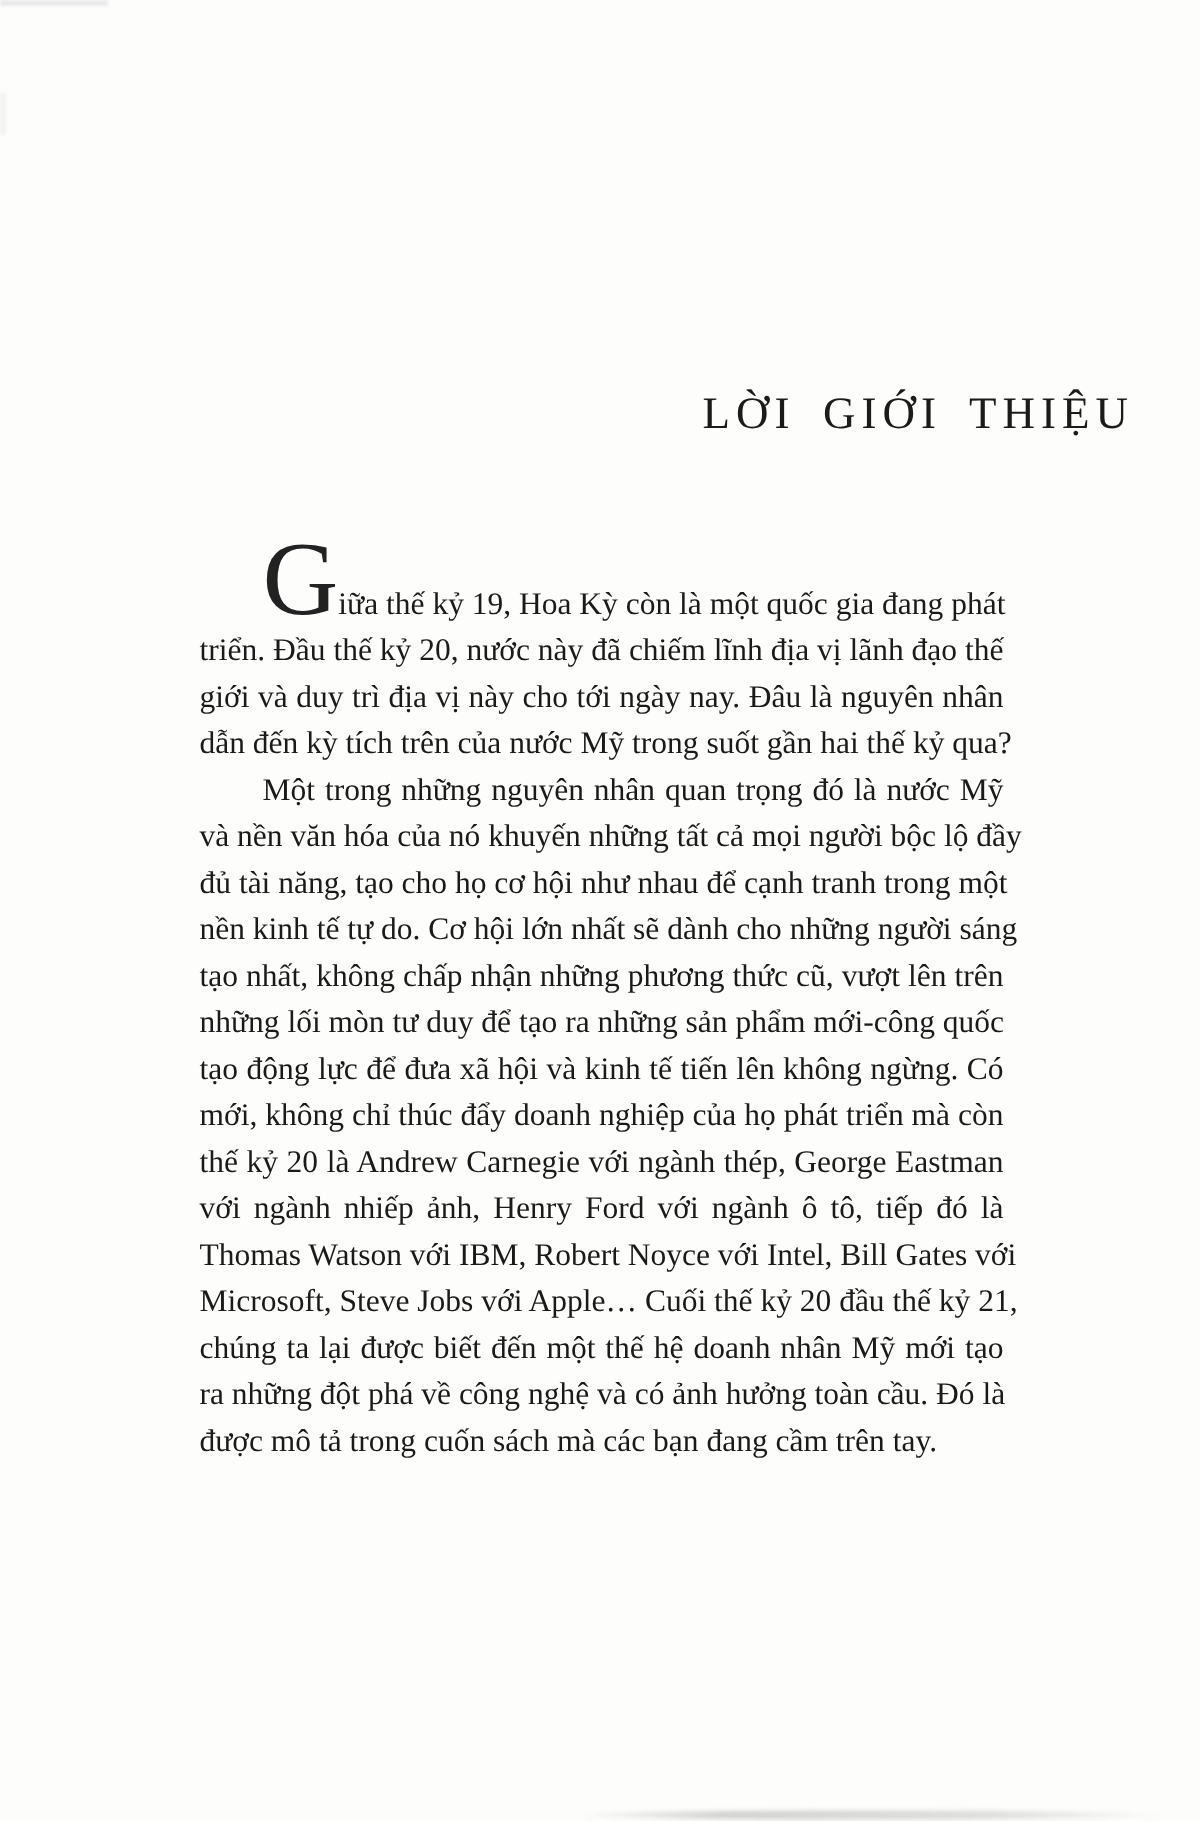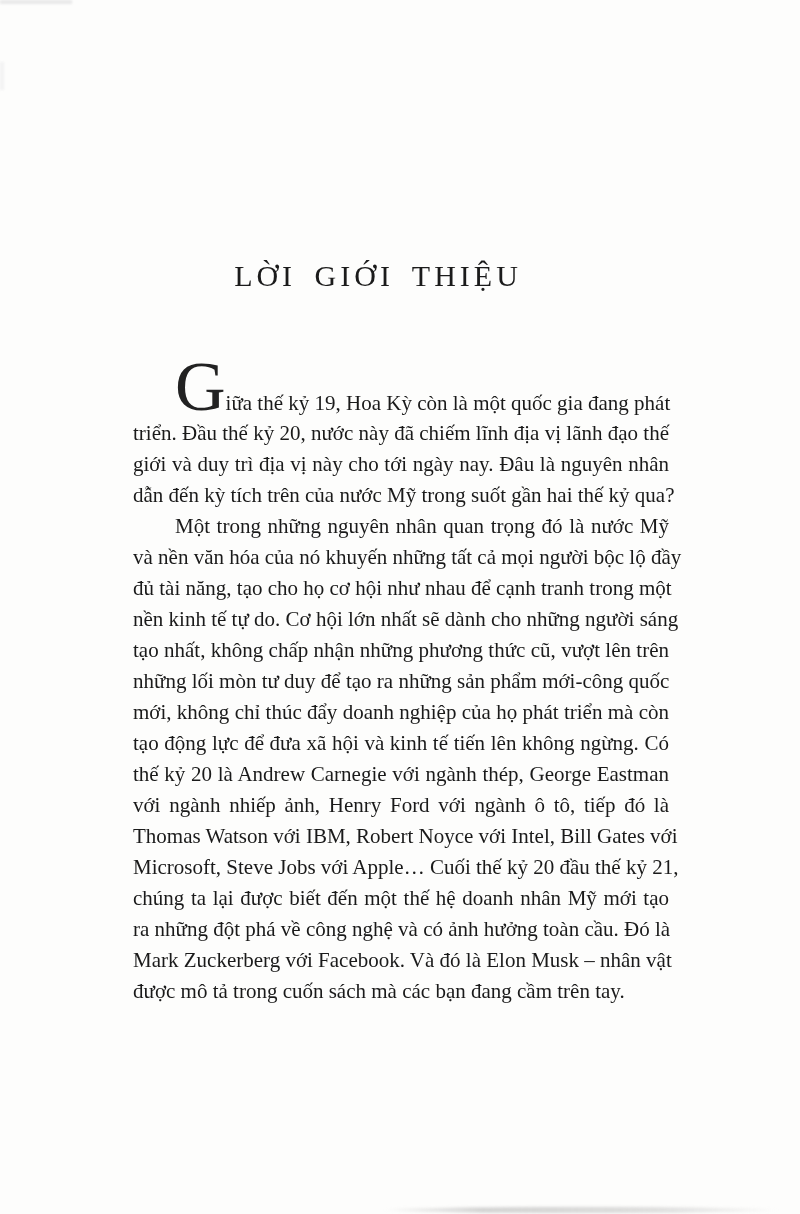--- a/index.html
+++ b/index.html
@@ -14,21 +14,21 @@
     background: #fdfdfc;
     overflow: hidden;
     font-family: "Liberation Serif", "DejaVu Serif", serif;
     color: #1a1a1a;
   }
   .chapter-title {
     position: absolute;
     top: 261px;
     left: 0;
     width: 756px;
-    text-align: center;
+    text-align: right;
     font-size: 30px;
     line-height: 1;
     letter-spacing: 4px;
     word-spacing: 7px;
     color: #1b1b1b;
     white-space: nowrap;
   }
   .body-text {
     position: absolute;
     left: 133px;
@@ -108,29 +108,28 @@
       <div class="text-line last">dẫn đến kỳ tích trên của nước Mỹ trong suốt gần hai thế kỷ qua?</div>
     </div>
 
     <div>
       <div class="text-line first">Một trong những nguyên nhân quan trọng đó là nước Mỹ</div>
       <div class="text-line">và nền văn hóa của nó khuyến những tất cả mọi người bộc lộ đầy</div>
       <div class="text-line">đủ tài năng, tạo cho họ cơ hội như nhau để cạnh tranh trong một</div>
       <div class="text-line">nền kinh tế tự do. Cơ hội lớn nhất sẽ dành cho những người sáng</div>
       <div class="text-line">tạo nhất, không chấp nhận những phương thức cũ, vượt lên trên</div>
       <div class="text-line">những lối mòn tư duy để tạo ra những sản phẩm mới-công quốc</div>
+      <div class="text-line">tạo động lực để đưa xã hội và kinh tế tiến lên không ngừng. Có</div>
       <div class="text-line">mới, không chỉ thúc đẩy doanh nghiệp của họ phát triển mà còn</div>
-      <div class="text-line">tạo động lực để đưa xã hội và kinh tế tiến lên không ngừng. Có</div>
       <div class="text-line">thế kỷ 20 là Andrew Carnegie với ngành thép, George Eastman</div>
       <div class="text-line">với ngành nhiếp ảnh, Henry Ford với ngành ô tô, tiếp đó là</div>
       <div class="text-line">Thomas Watson với IBM, Robert Noyce với Intel, Bill Gates với</div>
       <div class="text-line">Microsoft, Steve Jobs với Apple… Cuối thế kỷ 20 đầu thế kỷ 21,</div>
       <div class="text-line">chúng ta lại được biết đến một thế hệ doanh nhân Mỹ mới tạo</div>
       <div class="text-line">ra những đột phá về công nghệ và có ảnh hưởng toàn cầu. Đó là</div>
-      <div class="text-line">Mark Zuckerberg với Facebook. Và đó là Elon Musk – nhân vật</div>
       <div class="text-line last">được mô tả trong cuốn sách mà các bạn đang cầm trên tay.</div>
     </div>
 
   </div>
 
   <div class="artifact-bottom-smudge"></div>
 
 </div>
 
 </body></html>

